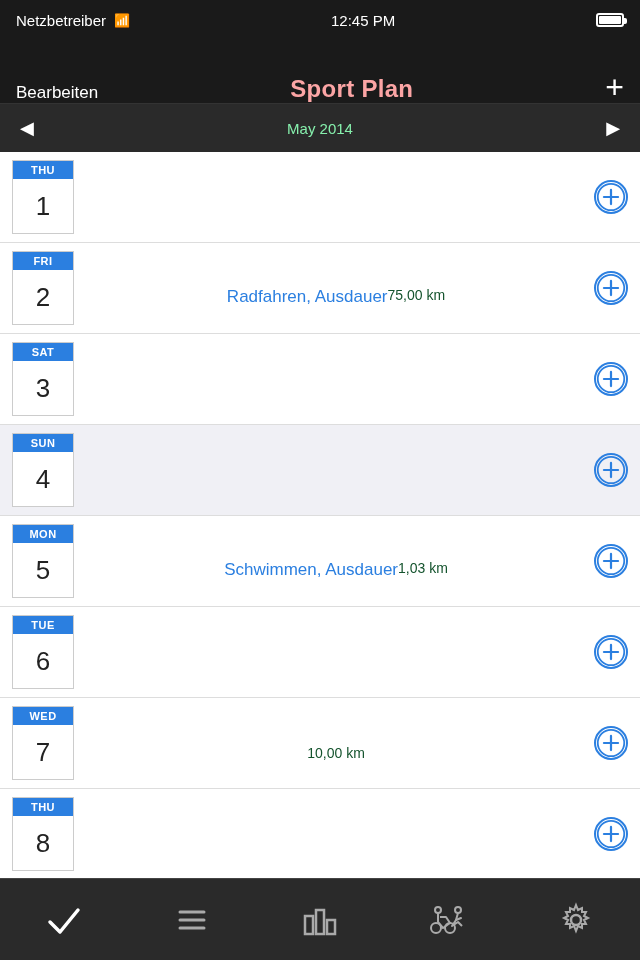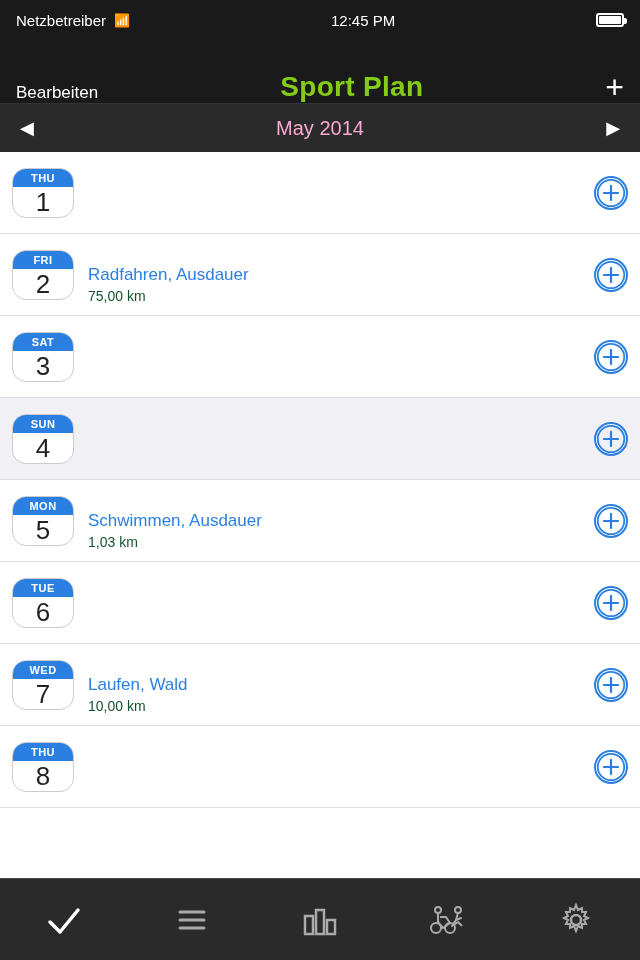--- a/index.html
+++ b/index.html
@@ -58,22 +58,22 @@
       justify-content: space-between;
       padding: 0 16px;
       border-bottom: 1px solid #333;
     }
     .nav-back {
       color: #fff;
       font-size: 17px;
       font-weight: 400;
     }
     .nav-title {
-      color: #84cc16;
-      font-size: 28px;
+      color: #fca5a5;
+      font-size: 24px;
       font-weight: 600;
       letter-spacing: 0.3px;
     }
     .nav-add {
       color: #fff;
       font-size: 32px;
       font-weight: 300;
       line-height: 1;
     }
 
@@ -85,22 +85,22 @@
       align-items: center;
       justify-content: space-between;
       padding: 0 20px;
     }
     .month-arrow {
       color: #fff;
       font-size: 18px;
       font-weight: 400;
     }
     .month-label {
-      color: #f9a8d4;
-      font-size: 20px;
+      color: #86efac;
+      font-size: 15px;
       font-weight: 500;
     }
 
     
     #calendar-list {
       flex: 1;
       background: #fff;
       overflow: hidden;
     }
 
@@ -114,22 +114,22 @@
     }
     .day-row.sunday {
       background: #f0f0f5;
       justify-content: flex-end;
     }
 
     
     .day-icon {
       width: 62px;
       min-width: 62px;
-      height: 50px;
-      border-radius: 14px;
+      height: 74px;
+      border-radius: 0;
       border: 1.5px solid #ccc;
       overflow: hidden;
       display: flex;
       flex-direction: column;
       margin-right: 14px;
       background: #fff;
     }
     .day-icon .dow {
       background: #2b7fe0;
       color: #fff;
@@ -147,21 +147,21 @@
       justify-content: center;
       font-size: 26px;
       font-weight: 300;
       color: #222;
     }
 
     
     .event-content {
       flex: 1;
       display: flex;
-      flex-direction: column;
+      flex-direction: row;
       justify-content: center;
       margin-top: 20px;
     }
     .event-title {
       font-size: 17px;
       font-weight: 500;
       color: #2b7fe0;
       margin-bottom: 3px;
     }
     .event-detail {
@@ -328,21 +328,20 @@
           <line x1="9" y1="17" x2="25" y2="17" stroke="#2b7fe0" stroke-width="2.5" stroke-linecap="round"></line>
         </svg>
       </div>
     </div>
     <div class="day-row">
       <div class="day-icon">
         <div class="dow">Wed</div>
         <div class="dom">7</div>
       </div>
       <div class="event-content">
-        <div class="event-title">Laufen, Wald</div>
         <div class="event-detail">10,00 km</div>
       </div>
       <div class="add-btn">
         <svg viewBox="0 0 34 34" width="30" height="30">
           <circle cx="17" cy="17" r="15" stroke="#2b7fe0" stroke-width="2" fill="none"></circle>
           <line x1="17" y1="9" x2="17" y2="25" stroke="#2b7fe0" stroke-width="2.5" stroke-linecap="round"></line>
           <line x1="9" y1="17" x2="25" y2="17" stroke="#2b7fe0" stroke-width="2.5" stroke-linecap="round"></line>
         </svg>
       </div>
     </div>

